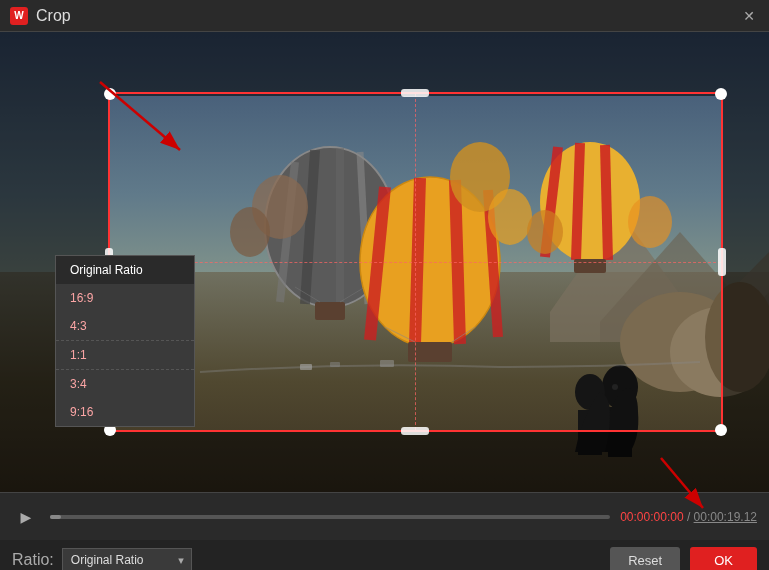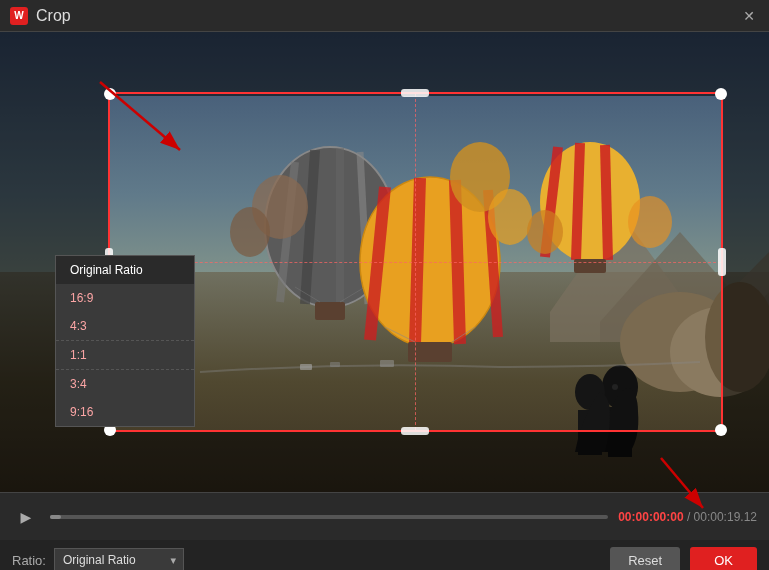--- a/index.html
+++ b/index.html
@@ -203,41 +203,41 @@
       background: #888;
       border-radius: 2px;
       width: 2%;
     }
 
     .time-display {
       font-size: 12px;
       color: #ccc;
       white-space: nowrap;
     }
-    .time-current { color: #ff4444; font-weight: bold; }
+    .time-current { color: #ff4444; }
     .time-sep { color: #888; }
-    .time-total { color: #888; }
+    .time-total { color: #888; text-decoration: underline; }
 
     
     .controls-bar {
       display: flex;
       align-items: center;
       justify-content: space-between;
       background: #232323;
       padding: 0 12px;
       height: 40px;
     }
 
     .ratio-select-container {
       display: flex;
       align-items: center;
       gap: 8px;
     }
     .ratio-label {
-      font-size: 13px;
+      font-size: 16px;
       color: #aaa;
     }
     .ratio-select {
       background: #3a3a3a;
       border: 1px solid #555;
       color: #ddd;
       padding: 4px 28px 4px 8px;
       font-size: 12px;
       cursor: pointer;
       appearance: none;

